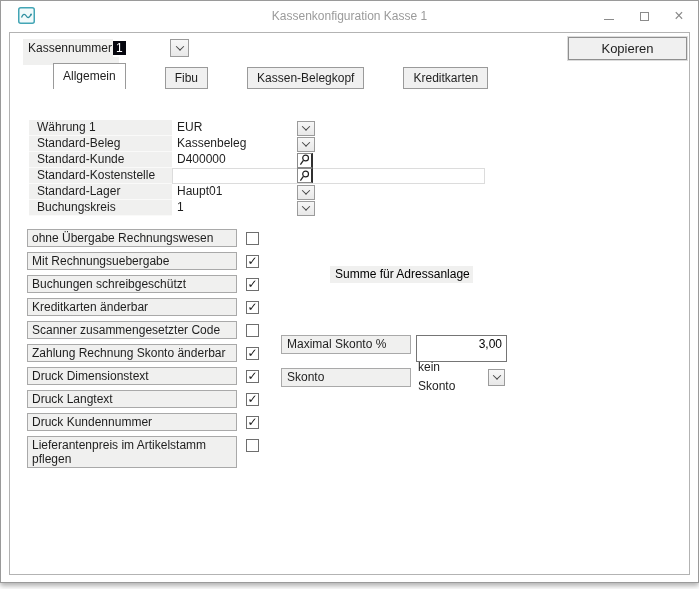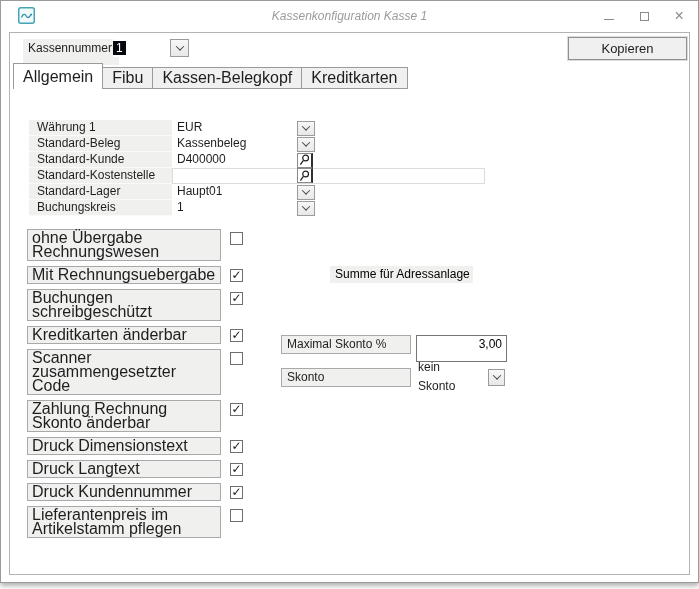--- a/index.html
+++ b/index.html
@@ -4,21 +4,21 @@
 <style>
   * { margin:0; padding:0; box-sizing:border-box; }
   html,body { background:#fff; font-family:"Liberation Sans","DejaVu Sans",sans-serif; }
   body { width:699px; height:589px; position:relative; overflow:hidden; }
 
   .window { position:absolute; left:0; top:0; width:699px; height:583px;
             background:#fff; border:1px solid #9a9a9a;
             box-shadow:0 3px 5px rgba(0,0,0,.30); }
 
   
-  .titlebar { position:relative; height:30px; background:#fff;font-style:italic; }
+  .titlebar { position:relative; height:30px; background:#fff; }
   .app-icon { position:absolute; left:17px; top:6px; width:17px; height:17px; }
   .title { text-align:center; line-height:30px; font-size:12px; color:#9b9b9b; }
   .win-controls { position:absolute; right:12px; top:0; height:30px;
                   display:flex; align-items:center; gap:21px; color:#8b8b8b; }
   .ctrl { width:14px; height:16px; display:flex; align-items:center; justify-content:center; cursor:default; }
   .min-bar { width:10px; height:1px; background:#8b8b8b; margin-top:6px; }
   .max-box { width:9px; height:9px; border:1px solid #8b8b8b; }
   .close  { font-size:16px; line-height:16px; }
 
   
@@ -37,41 +37,41 @@
   .chev { width:6px; height:6px; border-right:1.5px solid #454545; border-bottom:1.5px solid #454545;
           transform:rotate(45deg) translate(-1px,-1px); }
 
   .kopieren { position:absolute; left:558px; top:4px; width:119px; height:23px;
               background:#f0f0f0; border:1px solid #8f8f8f; box-shadow:0 0 0 1px #dcdcdc;
               font-family:inherit; font-size:13px; color:#1e1e1e; cursor:default; }
 
   
   .tabbar { position:absolute; left:3px; top:30px; height:26px; display:flex; align-items:flex-end; }
   .tab { height:22px; background:#f0f0f0; border:1px solid #9a9a9a; margin-right:-1px;
-         padding:0 9px; font-size:16px; line-height:20px; color:#1e1e1e; cursor:default; }
+         padding:0 9px; font-size:12px; line-height:20px; color:#1e1e1e; cursor:default;margin-left:40px; }
   .tab.active { height:26px; background:#fff; border-bottom:none; line-height:25px; z-index:2; position:relative; }
 
   
   .form { position:absolute; left:19px; top:87px; }
   .f-row { display:flex; align-items:center; height:16px; position:relative; }
   .f-label { width:143px; height:16px; background:#f0f0ef; font-size:12px; line-height:15px;
              padding-left:8px; color:#1e1e1e; border-bottom:1px solid #fafaf9; }
   .f-value { width:125px; height:16px; font-size:12px; line-height:15px; padding-left:5px;
              background:#fff; color:#1e1e1e; }
   .f-row.extended .f-value { width:313px; border:1px solid #dcdcdc; }
   .f-btn { width:18px; height:15px; flex:none; }
   .f-btn.combo-btn { width:18px; height:15px; }
   .f-btn.search-btn { width:16px; height:15px; background:#fff; border:1px solid #8a8a8a;
                       border-right:2px solid #303030; display:flex; align-items:center; justify-content:center; }
   .f-row.extended .f-btn { position:absolute; left:268px; top:0; background:#fff; }
 
   
   .checks { position:absolute; left:17px; top:196px; width:250px; }
   .c-row { display:flex; margin-bottom:5px; }
-  .c-label { width:194px; border:1px solid #a9a9a9; background:#f0f0ef; font-size:16px;
+  .c-label { width:210px; border:1px solid #a9a9a9; background:#f0f0ef; font-size:12px;
              line-height:14px; padding:1px 4px; color:#1e1e1e; min-height:18px; }
   .c-box { width:13px; height:13px; border:1px solid #6e6e6e; background:#fff; margin-left:9px;
            align-self:flex-start; margin-top:3px; font-size:12px; line-height:11px; text-align:center;
            color:#141414; font-weight:bold; cursor:default; }
 
   
   .summe-row { position:absolute; left:320px; top:233px; display:flex;flex-direction:column; }
   .s-label { width:143px; height:17px; background:#f0f0ef; font-size:12px; line-height:17px; padding-left:5px; }
   .s-value { width:144px; height:17px; background:#fff; font-size:12px; line-height:17px;
              text-align:right; padding-right:3px; }

